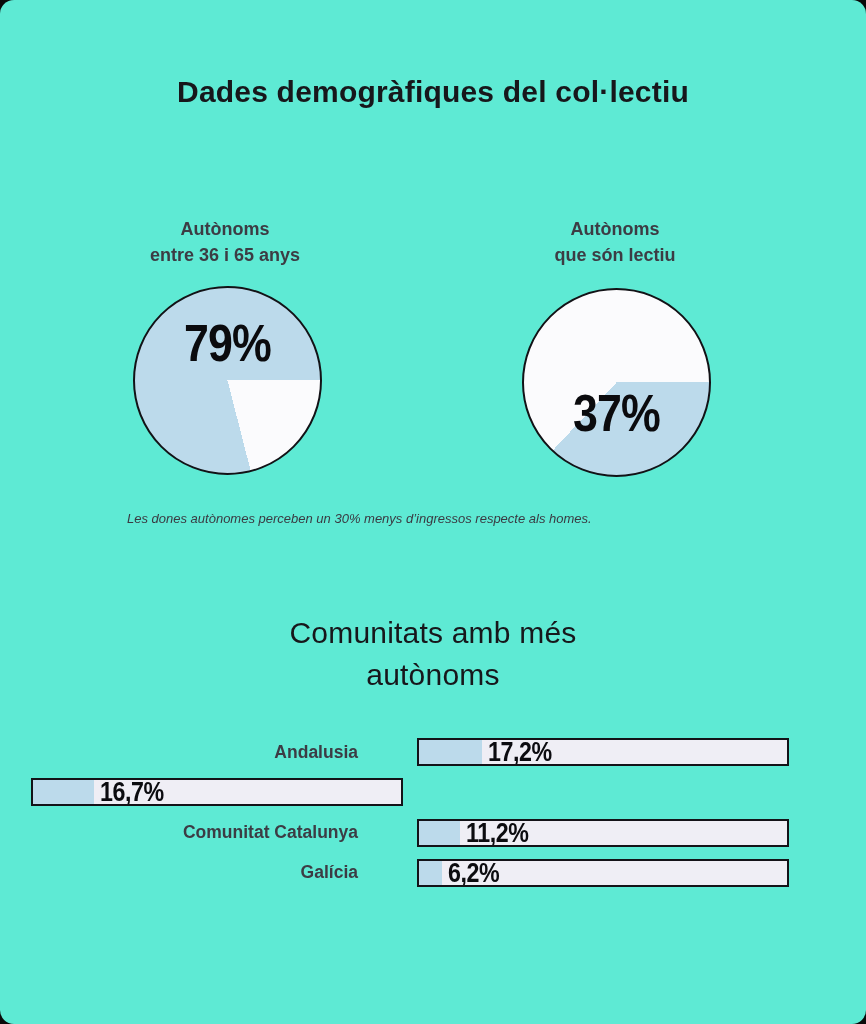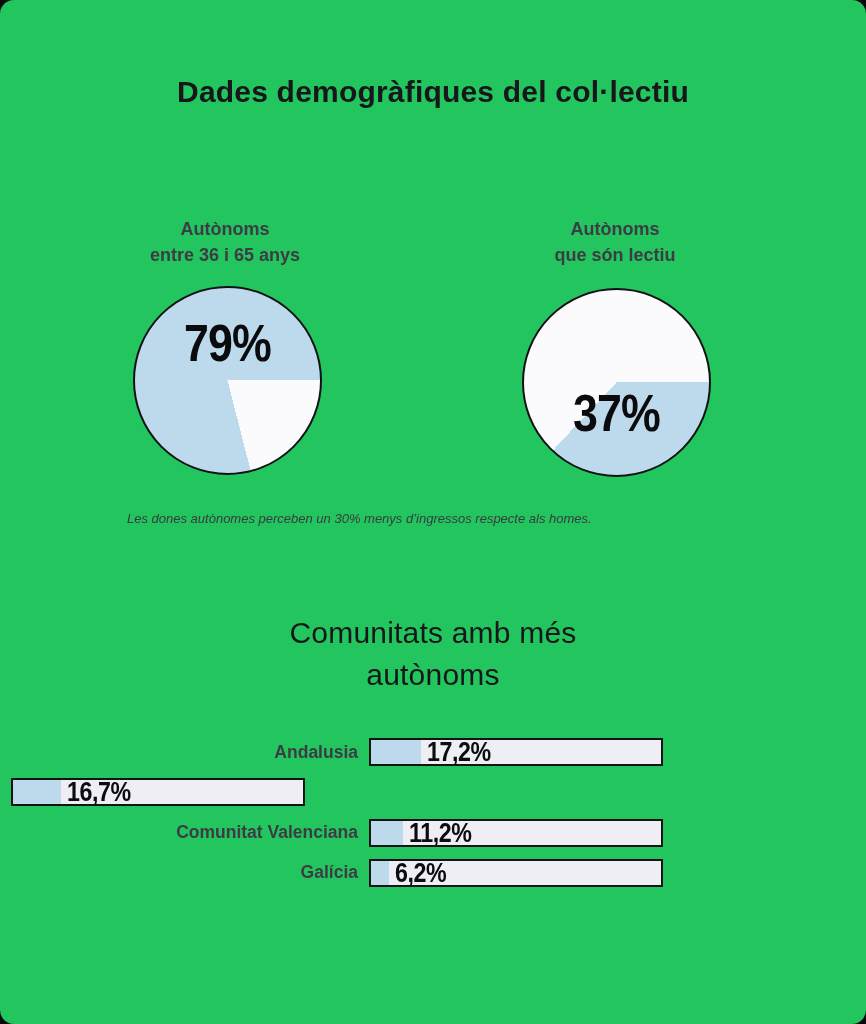--- a/index.html
+++ b/index.html
@@ -1,19 +1,19 @@
 <!DOCTYPE html>
 <html><head>
 <meta charset="utf-8">
 <style>
   html { background:#0a0a0a; margin:0; padding:0; }
   body { margin:0; padding:0; font-family:"Liberation Sans", sans-serif; }
   .page {
     position:relative; width:866px; height:1024px; margin:0 auto;
-    background:#22c55e; border-radius:14px; overflow:hidden;
+    background:#5eead4; border-radius:14px; overflow:hidden;
   }
   .main-title {
     position:absolute; top:72px; left:0; width:100%;
     text-align:center; font-size:30px; line-height:39px; font-weight:700;
     color:#17171b; letter-spacing:0.2px;
   }
   .pie-sub {
     position:absolute; top:216px; width:240px;
     text-align:center; font-size:18px; line-height:26px; font-weight:700;
     color:#3c3c44;
@@ -37,27 +37,27 @@
   .note {
     position:absolute; top:503px; left:127px; width:600px;
     font-style:italic; font-size:13px; line-height:31px; color:#3a3a42;
   }
   .section-title {
     position:absolute; top:612px; left:0; width:100%;
     text-align:center; font-size:30px; line-height:42px; font-weight:400;
     color:#17171b; letter-spacing:0.2px;
   }
   .bar-chart { position:absolute; top:738px; left:0; width:866px; }
-  .bar-row { display:flex; align-items:center; height:28px; margin-bottom:12.3px; }
+  .bar-row { display:flex; align-items:center; height:28px; margin-bottom:12.3px;gap:28px; }
   .bar-label {
     width:358px; text-align:right; flex:none;
     font-size:17.5px; font-weight:700; color:#3c3c44;
   }
   .bar-box {
-    flex:none; margin-left:11px; width:294px; height:28px; box-sizing:border-box;
+    flex:none; margin-left:31px; width:372px; height:28px; box-sizing:border-box;
     border:2.5px solid #131318; background:#efeef5;
     display:flex; align-items:center; position:relative; overflow:hidden;text-align:center;
   }
   .bar-fill { flex:none; height:100%; background:#bcdaeb; }
   .bar-value {
     flex:none; margin-left:6px; font-size:27px; line-height:28px; font-weight:700;
     color:#0c0c10; transform:scaleX(0.86); transform-origin:left center;
     letter-spacing:-0.5px; white-space:nowrap;
   }
 </style>
@@ -103,21 +103,21 @@
           <div class="bar-value">17,2%</div>
         </div>
       </div>
       <div class="bar-row">
         <div class="bar-box">
           <div class="bar-fill" style="width: 16.7%; background: rgb(188, 218, 235);"></div>
           <div class="bar-value">16,7%</div>
         </div>
       </div>
       <div class="bar-row">
-        <div class="bar-label">Comunitat Valenciana</div>
+        <div class="bar-label">Comunitat Catalunya</div>
         <div class="bar-box">
           <div class="bar-fill" style="width: 11.2%; background: rgb(188, 218, 235);"></div>
           <div class="bar-value">11,2%</div>
         </div>
       </div>
       <div class="bar-row">
         <div class="bar-label">Galícia</div>
         <div class="bar-box">
           <div class="bar-fill" style="width: 6.2%; background: rgb(188, 218, 235);"></div>
           <div class="bar-value">6,2%</div>

